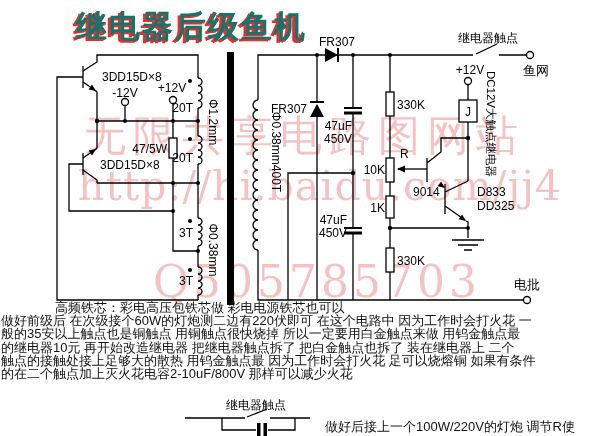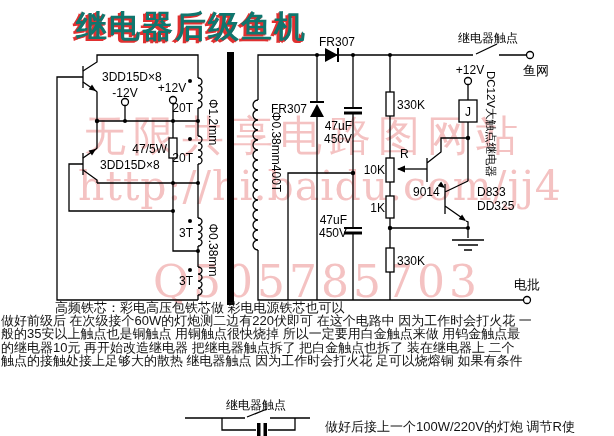--- a/index.html
+++ b/index.html
@@ -203,20 +203,21 @@
     <text class="lbl" x="256" y="409" text-anchor="middle">继电器触点</text>
   </svg>
 
   <div class="abs" id="title">继电器后级鱼机</div>
 
   <div class="abs" id="notes">
     <div class="l1">高频铁芯：彩电高压包铁芯做  彩电电源铁芯也可以</div>
     <div>做好前级后 在次级接个60W的灯炮测二边有220伏即可 在这个电路中 因为工作时会打火花 一</div>
     <div>般的35安以上触点也是铜触点 用铜触点很快烧掉 所以一定要用白金触点来做 用钨金触点最</div>
     <div>的继电器10元 再开始改造继电器 把继电器触点拆了 把白金触点也拆了 装在继电器上 二个</div>
-    <div>触点的接触处接上足够大的散热 继电器触点 因为工作时会打火花 足可以烧熔铜 如果有条件</div>
+    <div>触点的接触处接上足够大的散热 用钨金触点最 因为工作时会打火花 足可以烧熔铜 如果有条件</div>
+    <div>的在二个触点加上灭火花电容2-10uF/800V 那样可以减少火花</div>
   </div>
 
   <div class="abs" id="tip">
     <div>做好后接上一个100W/220V的灯炮 调节R使</div>
   </div>
 
 </div>
 
 </body></html>

